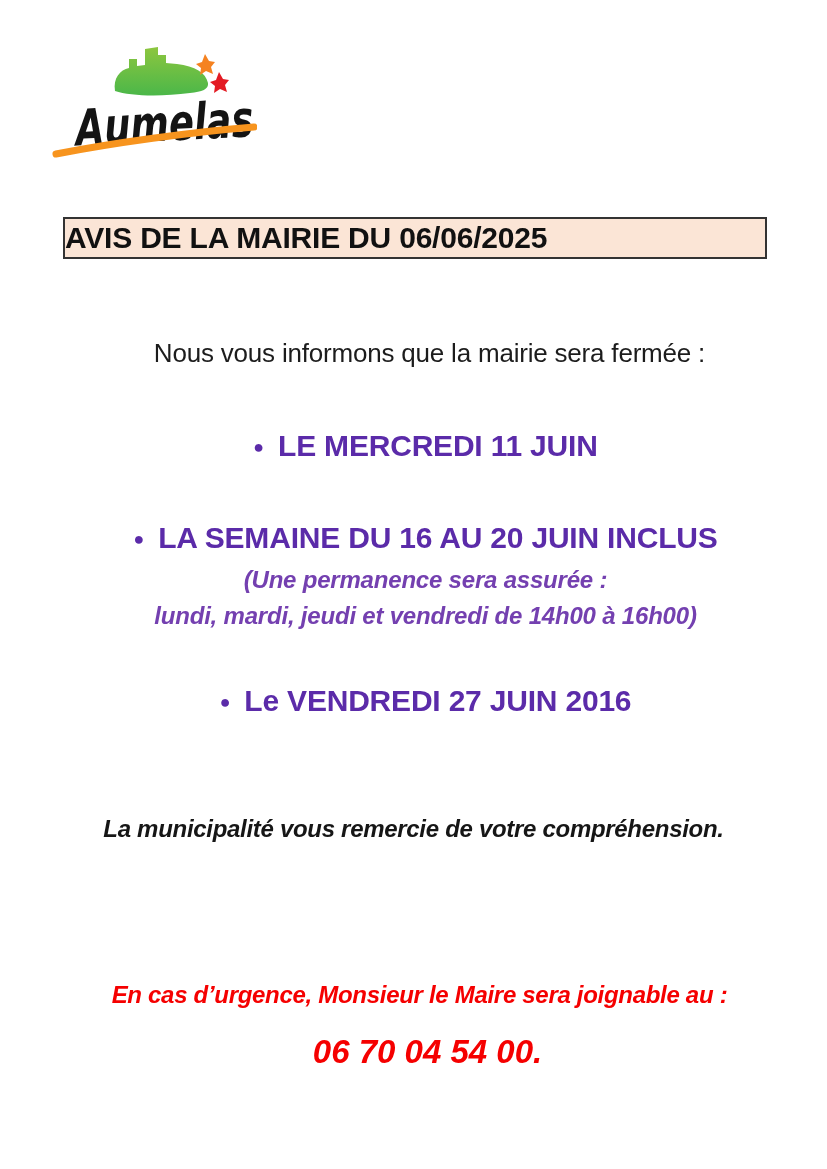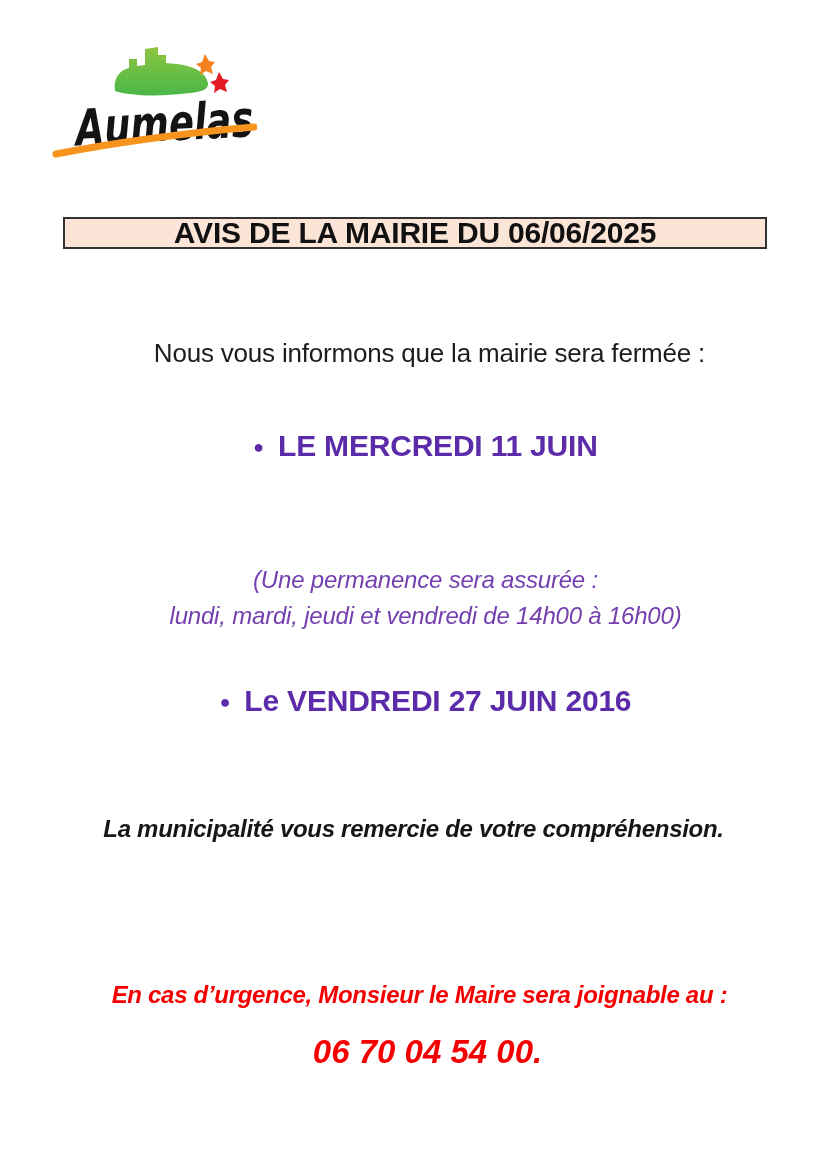--- a/index.html
+++ b/index.html
@@ -20,27 +20,27 @@
     width: 215px;
     height: 120px;
   }
 
   
   .banner {
     position: absolute;
     left: 63px;
     top: 217px;
     width: 704px;
-    height: 32px;
+    height: 42px;
     box-sizing: border-box;
     background: #FBE5D6;
     border: 2px solid #333333;
     display: flex;
     align-items: center;
-    justify-content: center;
+    justify-content: flex-start;
   }
   .banner span {
     font-size: 30px;
     font-weight: bold;
     color: #111111;
     letter-spacing: -0.2px;
     white-space: nowrap;
   }
 
   .intro {
@@ -85,21 +85,21 @@
   .item-2 { top: 521px; }
   .item-3 { top: 684px; }
 
   .note {
     position: absolute;
     left: 0;
     width: 100%;
     margin: 0;
     text-align: center;
     font-size: 24px;
-    font-weight: normal;
+    font-weight: bold;
     font-style: italic;
     color: #7440B0;
     letter-spacing: -0.2px;
     white-space: nowrap;
   }
   .note-1 { top: 566px; }
   .note-2 { top: 602px; }
 
   .thanks {
     position: absolute;
@@ -177,20 +177,21 @@
 
   <div class="banner">
     <span>AVIS DE LA MAIRIE DU 06/06/2025</span>
   </div>
 
   <p class="intro">Nous vous informons que la mairie sera fermée :</p>
 
   <div class="list-block">
     <p class="item item-1"><span class="bullet">●</span><span>LE MERCREDI 11 JUIN</span></p>
 
+    <p class="item item-2"><span class="bullet">●</span><span>LA SEMAINE DU 16 AU 20 JUIN INCLUS</span></p>
 
     <p class="note note-1">(Une permanence sera assurée :</p>
     <p class="note note-2">lundi, mardi, jeudi et vendredi de 14h00 à 16h00)</p>
 
     <p class="item item-3"><span class="bullet">●</span><span>Le VENDREDI 27 JUIN 2016</span></p>
   </div>
 
   <p class="thanks">La municipalité vous remercie de votre compréhension.</p>
 
   <p class="emergency-1">En cas d’urgence, Monsieur le Maire sera joignable au :</p>

